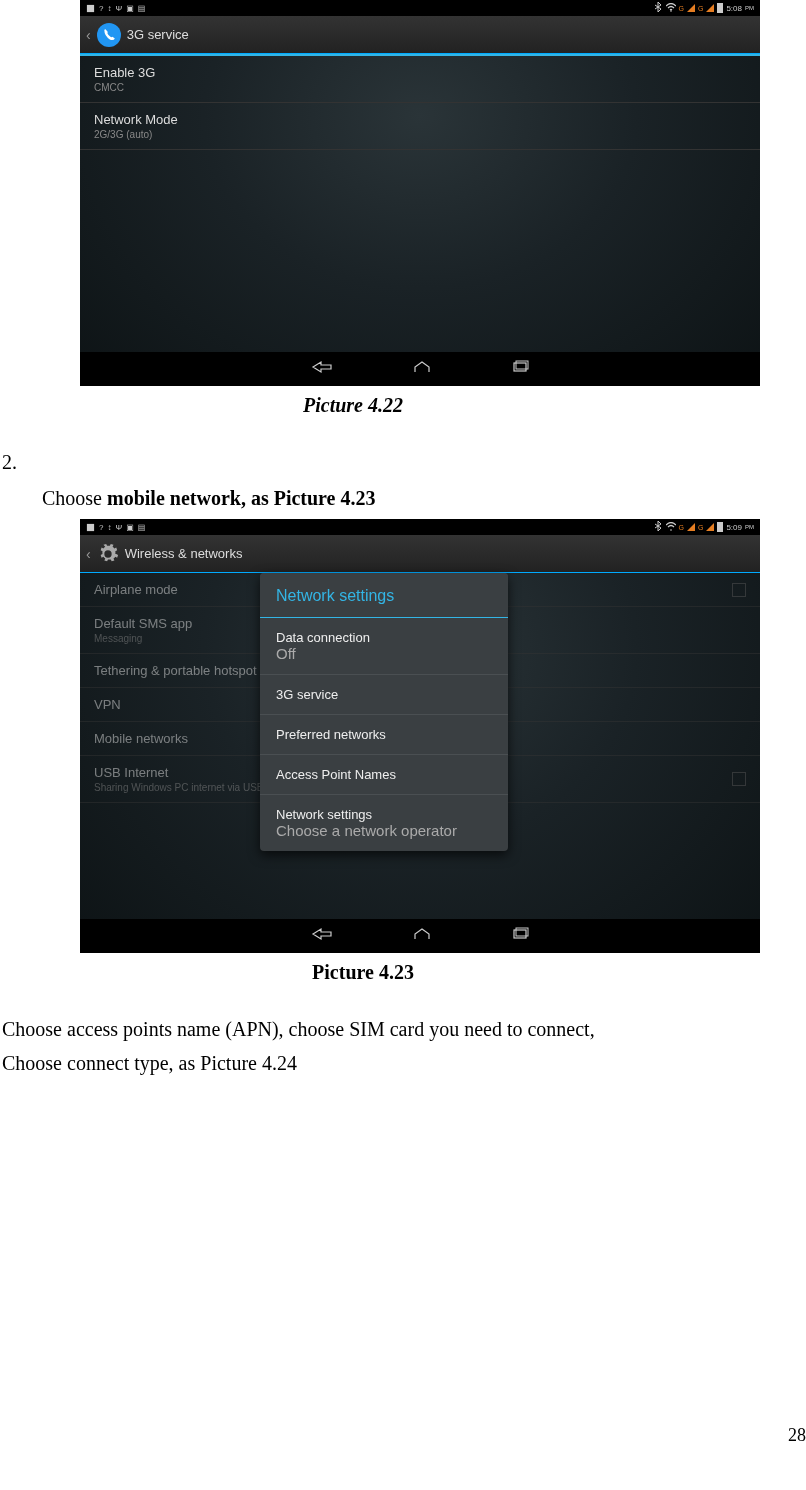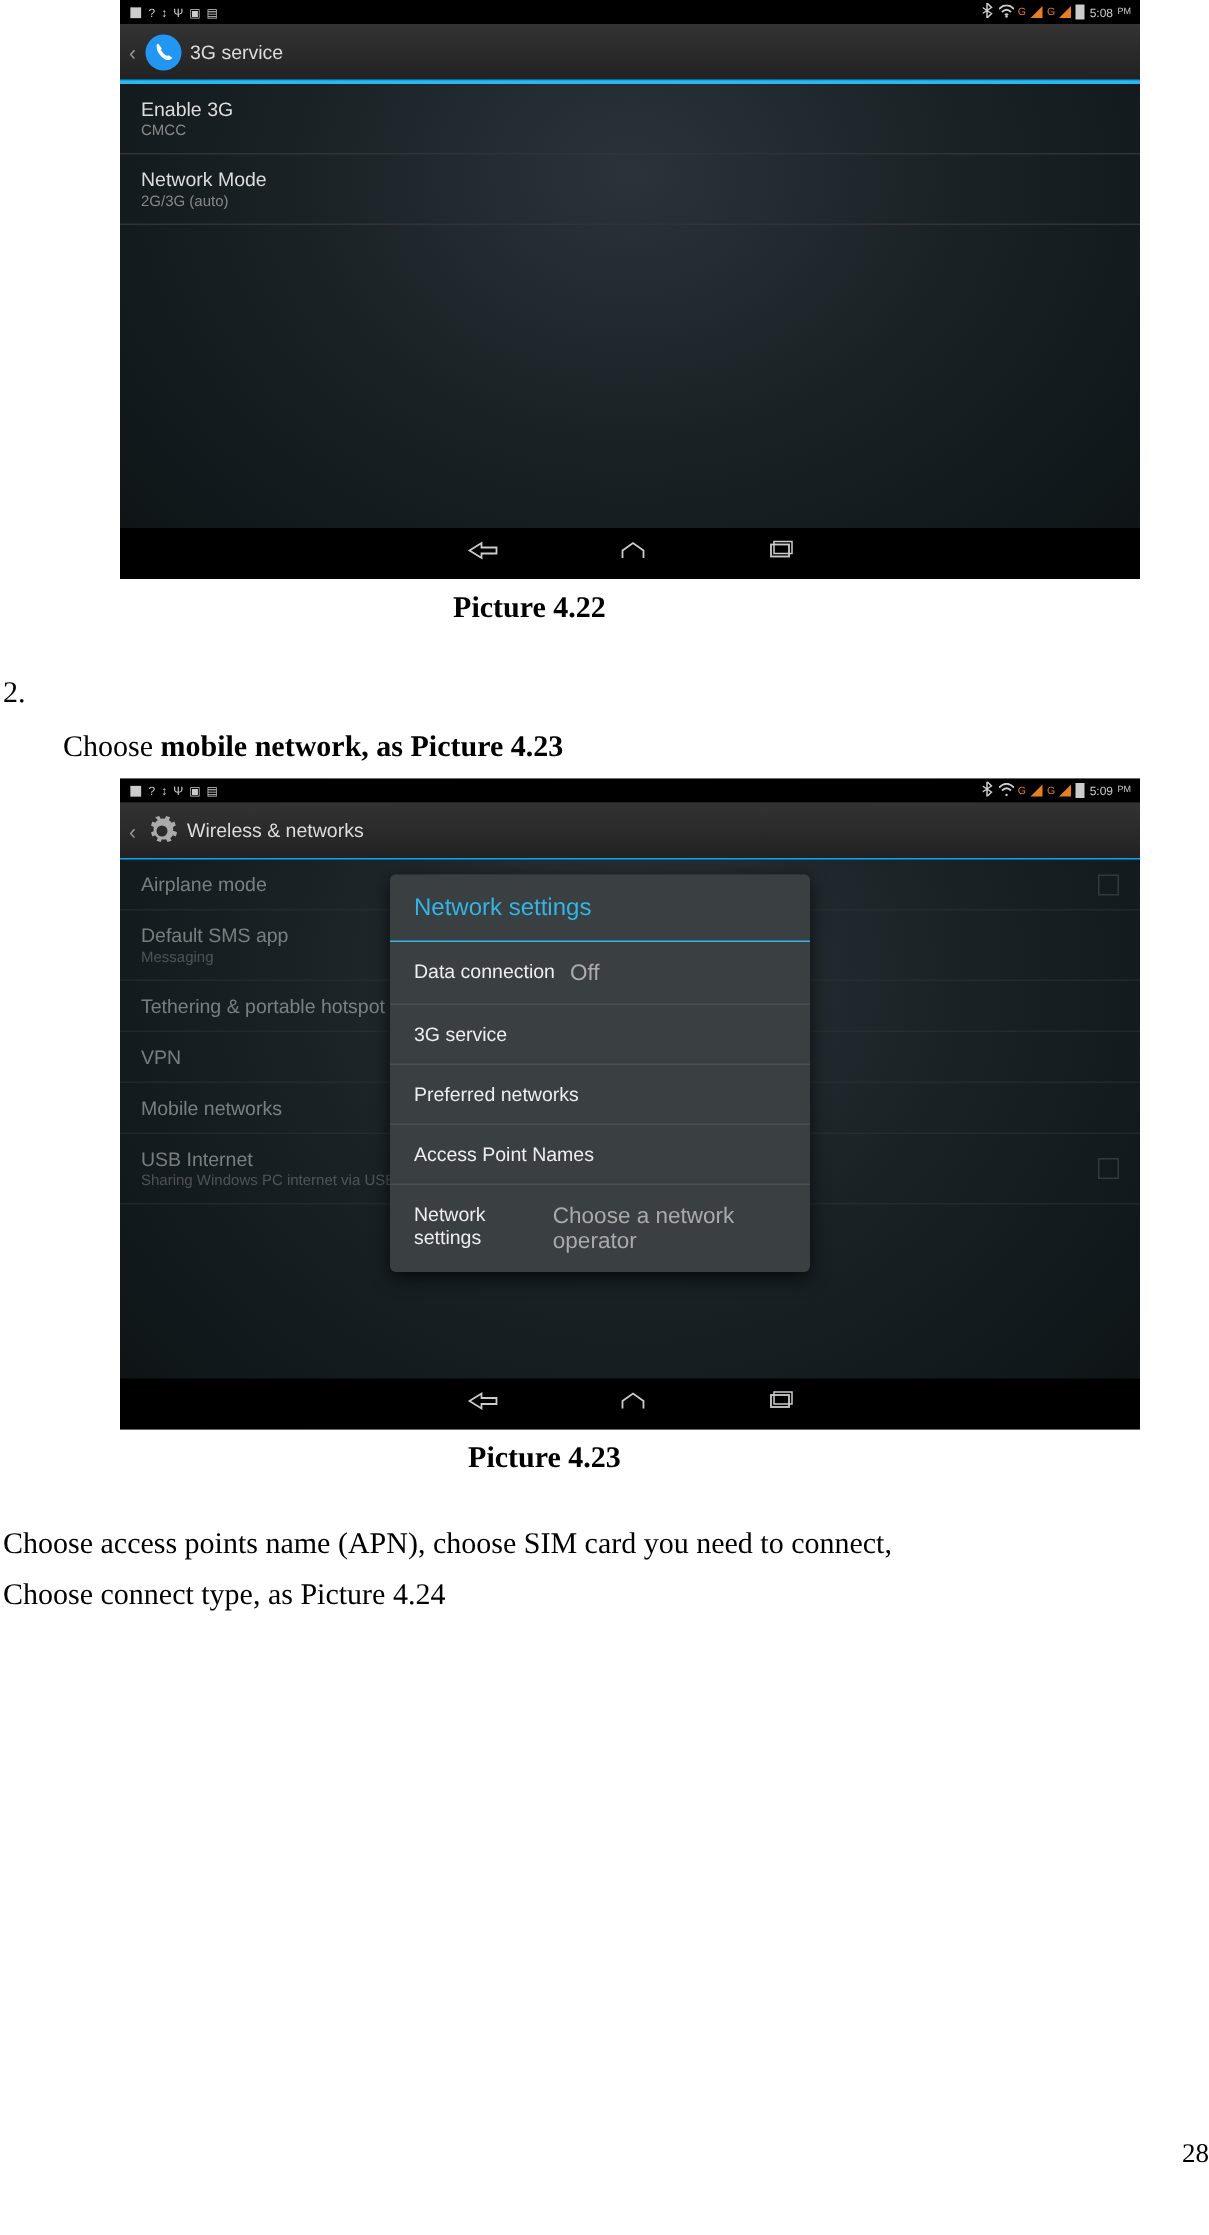--- a/index.html
+++ b/index.html
@@ -98,53 +98,53 @@
       background: #000;
       display: flex;
       justify-content: center;
       gap: 80px;
       align-items: center;
     }
     .nav-btn { color: #ccc; font-size: 16px; }
     .popup {
       position: absolute;
       left: 180px;
-      top: 64px;
-      width: 280px;
+      top: 54px;
+      width: 248px;
       background: #3a3f42;
       border-radius: 4px;
       box-shadow: 0 4px 12px rgba(0,0,0,0.7);
       overflow: hidden;
       font-family: Arial, sans-serif;
     }
     .popup-title {
       padding: 14px 16px 12px;
       font-size: 16px;
       color: #33b5e5;
       border-bottom: 1px solid #33b5e5;
       background: #3a3f42;
     }
     .popup-item {
       padding: 12px 16px;
       font-size: 13px;
       color: #eee;
       border-bottom: 1px solid #4a4f52;
       display: flex;
-      flex-direction: row;
-      gap: 10px;
+      flex-direction: column;
+      gap: 0;
     }
     .popup-item .sub { font-size: 15px; color: #aaa; }
     .caption {
       text-align: center;
       font-weight: bold;
       font-size: 20px;
       margin: 8px 0 28px 0;
       font-family: "Times New Roman", serif;
     }
-    .caption1 { padding-right: 100px; }
+    .caption1 { padding-right: 100px; font-style: italic; }
     .body-text {
       font-size: 20px;
       line-height: 1.7;
       font-family: "Times New Roman", serif;
       padding: 0 2px;
     }
     .step { display: flex; gap: 28px; margin-bottom: 2px; }
     .step-num { min-width: 14px; }
     .indent1 { margin-left: 40px; margin-bottom: 4px; }
     .page-num {

